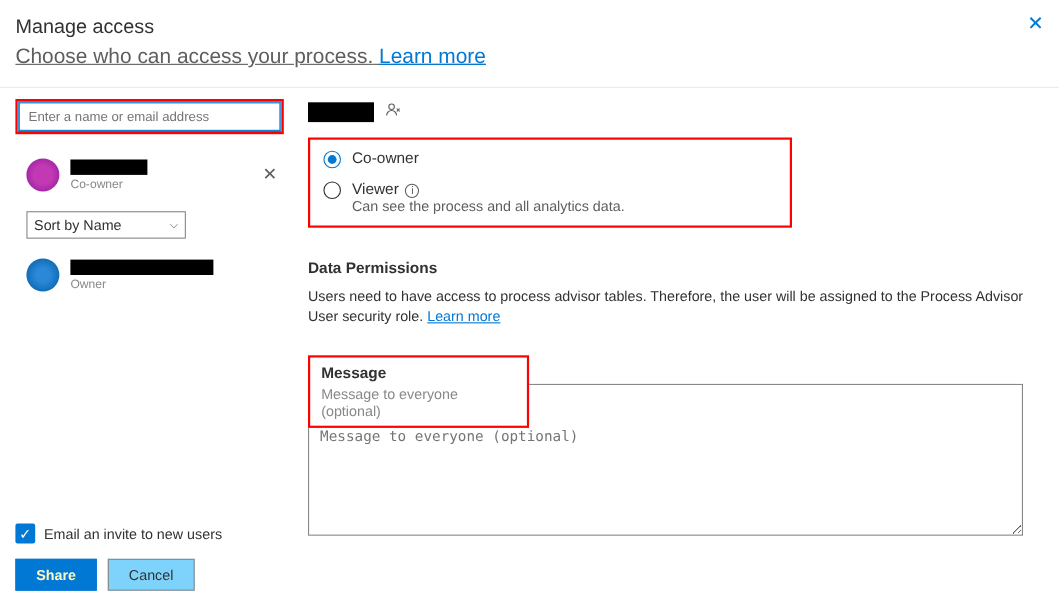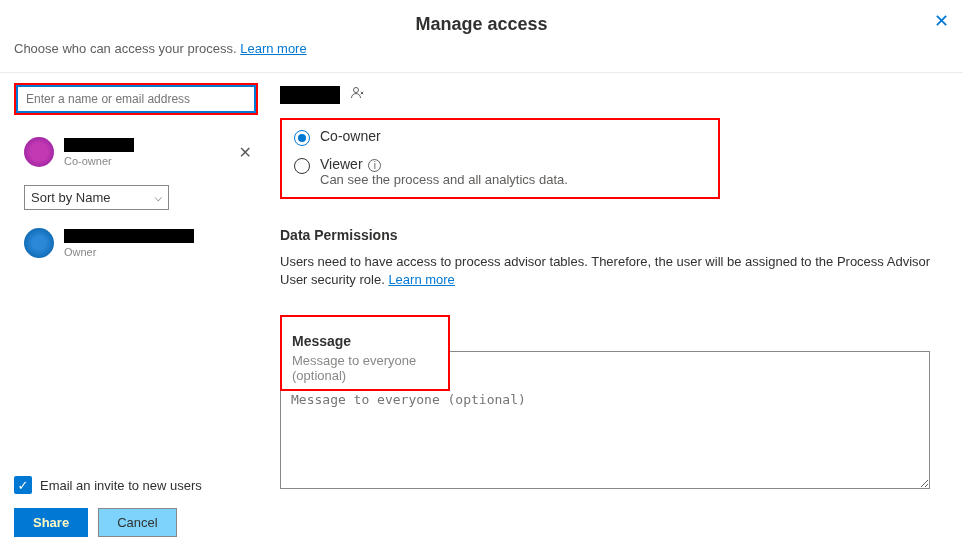--- a/index.html
+++ b/index.html
@@ -6,27 +6,27 @@
     body {
       font-family: "Segoe UI", -apple-system, sans-serif;
       font-size: 14px;
       color: #323130;
       background: #fff;
       width: 963px;
       height: 547px;
       position: relative;
     }
     .header { padding: 14px 14px 10px 14px; position: relative; }
-    .header h2 { font-size: 18px; font-weight: 700; margin-bottom: 6px; text-align: center; }
+    .header h2 { font-size: 18px; font-weight: 400; margin-bottom: 6px; }
     .header .close-x {
       position: absolute; top: 10px; right: 14px;
       color: #0078d4; font-size: 18px; cursor: pointer;
       font-weight: 300;
     }
-    .subtitle { color: #605e5c; font-size: 13px; }
+    .subtitle { color: #605e5c; font-size: 19px; text-decoration: underline; }
     .subtitle a { color: #0078d4; text-decoration: underline; }
     .divider { border: none; border-top: 1px solid #edebe9; margin: 6px 0 0 0; }
     .main {
       display: flex;
       padding: 10px 14px 0 14px;
       gap: 22px;
     }
     .left { width: 244px; flex-shrink: 0; }
     .right { flex: 1; padding-top: 2px; }
     .search-box {
@@ -96,22 +96,22 @@
     .info-i {
       display:inline-block; width:13px; height:13px; border:1px solid #605e5c;
       border-radius:50%; font-size:10px; text-align:center; line-height:12px;
       color:#605e5c; margin-left:2px;
     }
     .perm-title { font-weight:600; font-size:14px; margin-bottom:10px; }
     .perm-text { font-size:13px; color:#323130; margin-bottom:26px; line-height:1.4; }
     .perm-text a { color:#0078d4; text-decoration:underline; }
     .msg-header {
       border:2px solid red;
-      padding:16px 10px 6px 10px;
-      width:170px;
+      padding:6px 10px 6px 10px;
+      width:201px;
       margin-bottom:-2px;
       background:#fff;
       position:relative; z-index:2;
     }
     .msg-title { font-weight:600; font-size:14px; margin-bottom:4px; }
     .msg-ph { font-size:13px; color:#8a8886; }
     .msg-box {
       border:1px solid #8a8886;
       width:650px; height:138px;
       margin-top:-38px;

